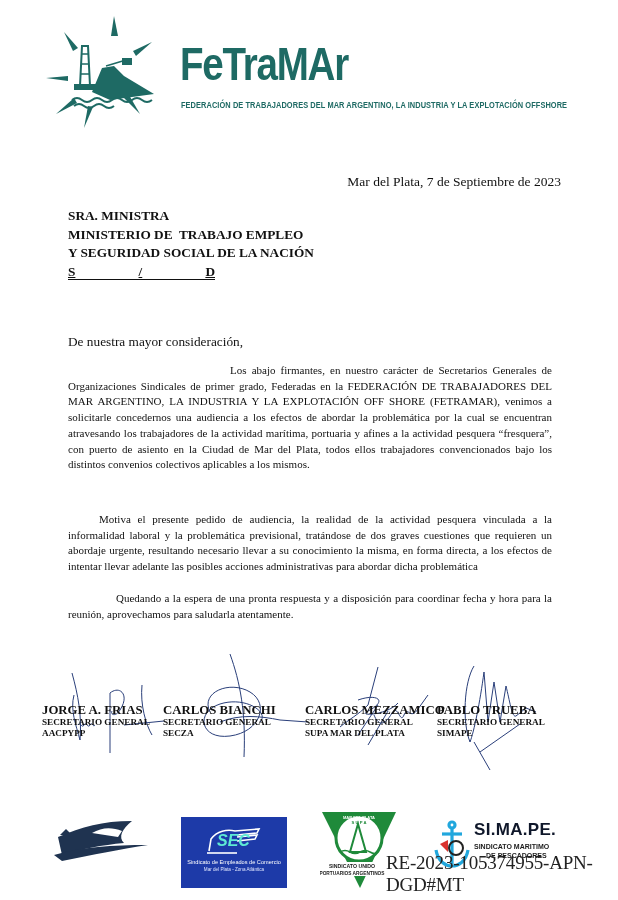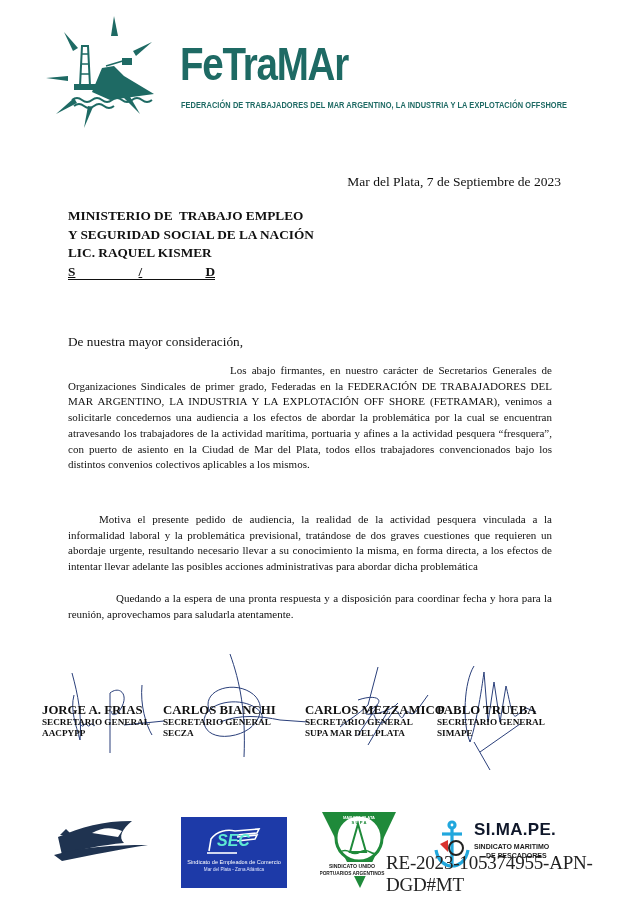--- a/index.html
+++ b/index.html
@@ -78,23 +78,23 @@
     <path d="M28 86 q5 -4 10 0 q5 4 10 0 q5 -4 10 0 q5 4 10 0 q5 -4 10 0 q5 4 10 0 q5 -4 10 0 q5 4 10 0" fill="none" stroke="#1e6a64" stroke-width="2"></path>
     <path d="M30 92 q5 -4 10 0 q5 4 10 0 q5 -4 10 0 q5 4 10 0" fill="none" stroke="#1e6a64" stroke-width="2"></path>
   </g>
 </svg>
 <div id="brand-name" class="abs">FeTraMAr</div>
 <div id="brand-sub" class="abs">FEDERACIÓN DE TRABAJADORES DEL MAR ARGENTINO, LA INDUSTRIA Y LA EXPLOTACIÓN OFFSHORE</div>
 
 <div id="date-line" class="abs">Mar del Plata, 7 de Septiembre de 2023</div>
 
 <div id="recipient" class="abs">
+  <div>SRA. MINISTRA</div>
   <div style="white-space:pre;">MINISTERIO DE  TRABAJO EMPLEO</div>
   <div>Y SEGURIDAD SOCIAL DE LA NACIÓN</div>
-  <div>LIC. RAQUEL KISMER</div>
   <div class="sd">
     <span>S</span>
     <span>/</span>
     <span>D</span>
   </div>
 </div>
 
 <div id="salutation" class="abs">De nuestra mayor consideración,</div>
 <div id="para1" class="abs para indent1">Los abajo firmantes, en nuestro carácter de Secretarios Generales de Organizaciones Sindicales de primer grado, Federadas en la FEDERACIÓN DE TRABAJADORES DEL MAR ARGENTINO, LA INDUSTRIA Y LA EXPLOTACIÓN OFF SHORE (FETRAMAR), venimos a solicitarle concedernos una audiencia a los efectos de abordar la problemática por la cual se encuentran atravesando los trabajadores de la actividad marítima, portuaria y afines a la actividad pesquera “fresquera”, con puerto de asiento en la Ciudad de Mar del Plata, todos ellos trabajadores convencionados bajo los distintos convenios colectivos aplicables a los mismos.</div>
 <div id="para2" class="abs para indent2">Motiva el presente pedido de audiencia, la realidad de la actividad pesquera vinculada a la informalidad laboral y la problemática previsional, tratándose de dos graves cuestiones que requieren un abordaje urgente, resultando necesario llevar a su conocimiento la misma, en forma directa, a los efectos de intentar llevar adelante las posibles acciones administrativas para abordar dicha problemática</div>

